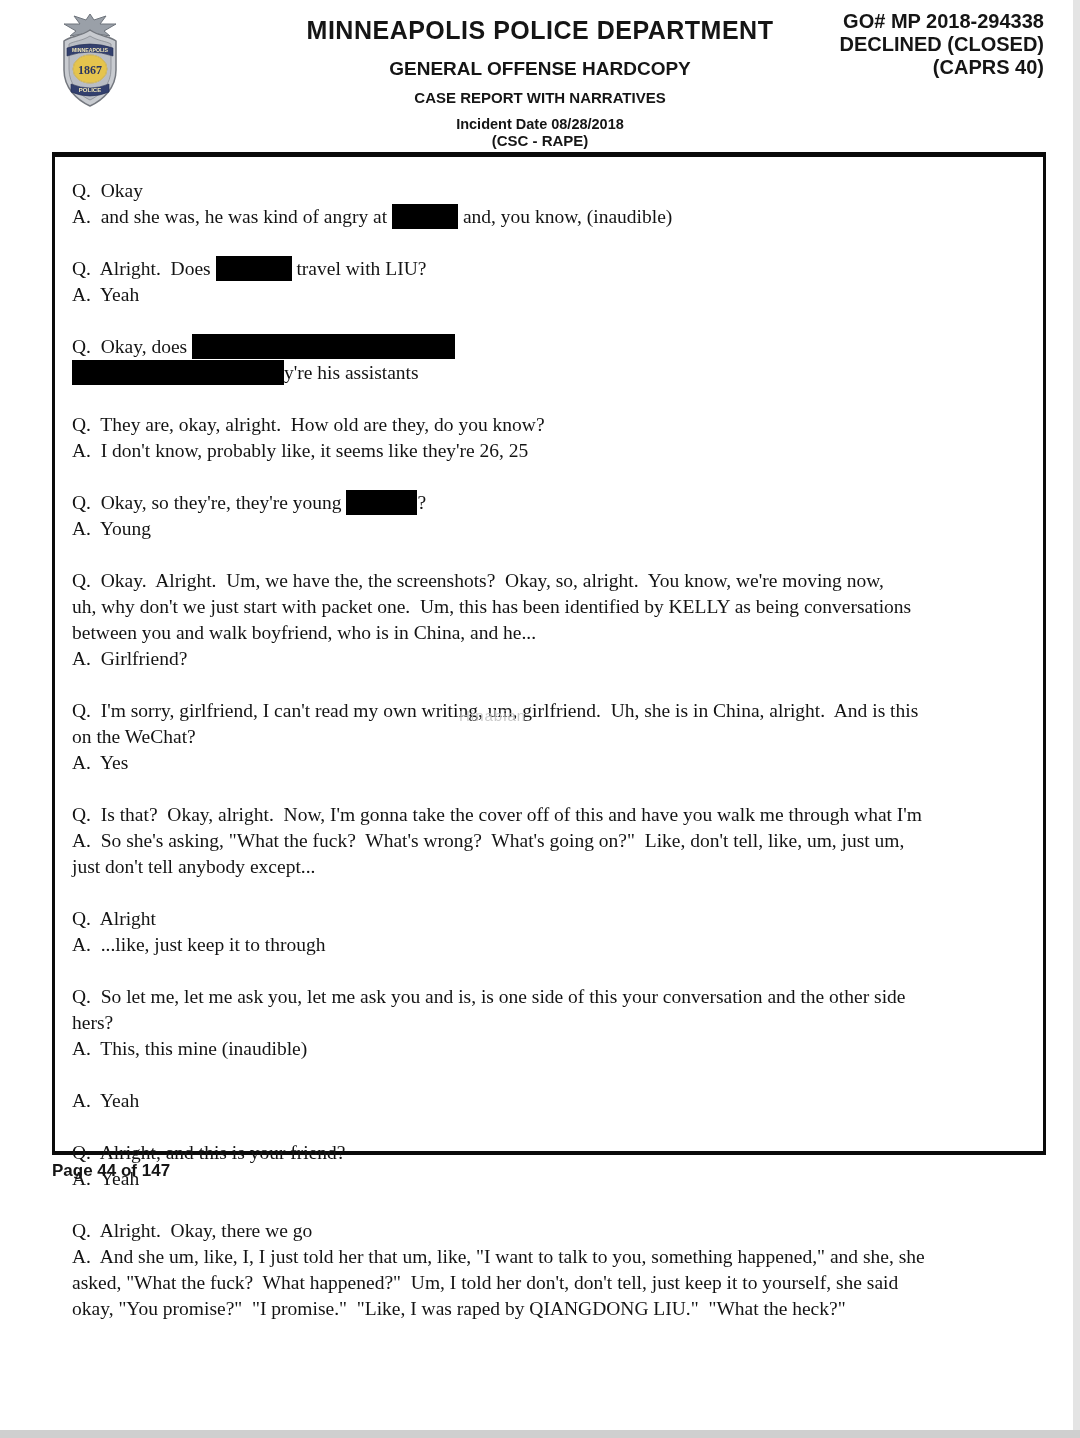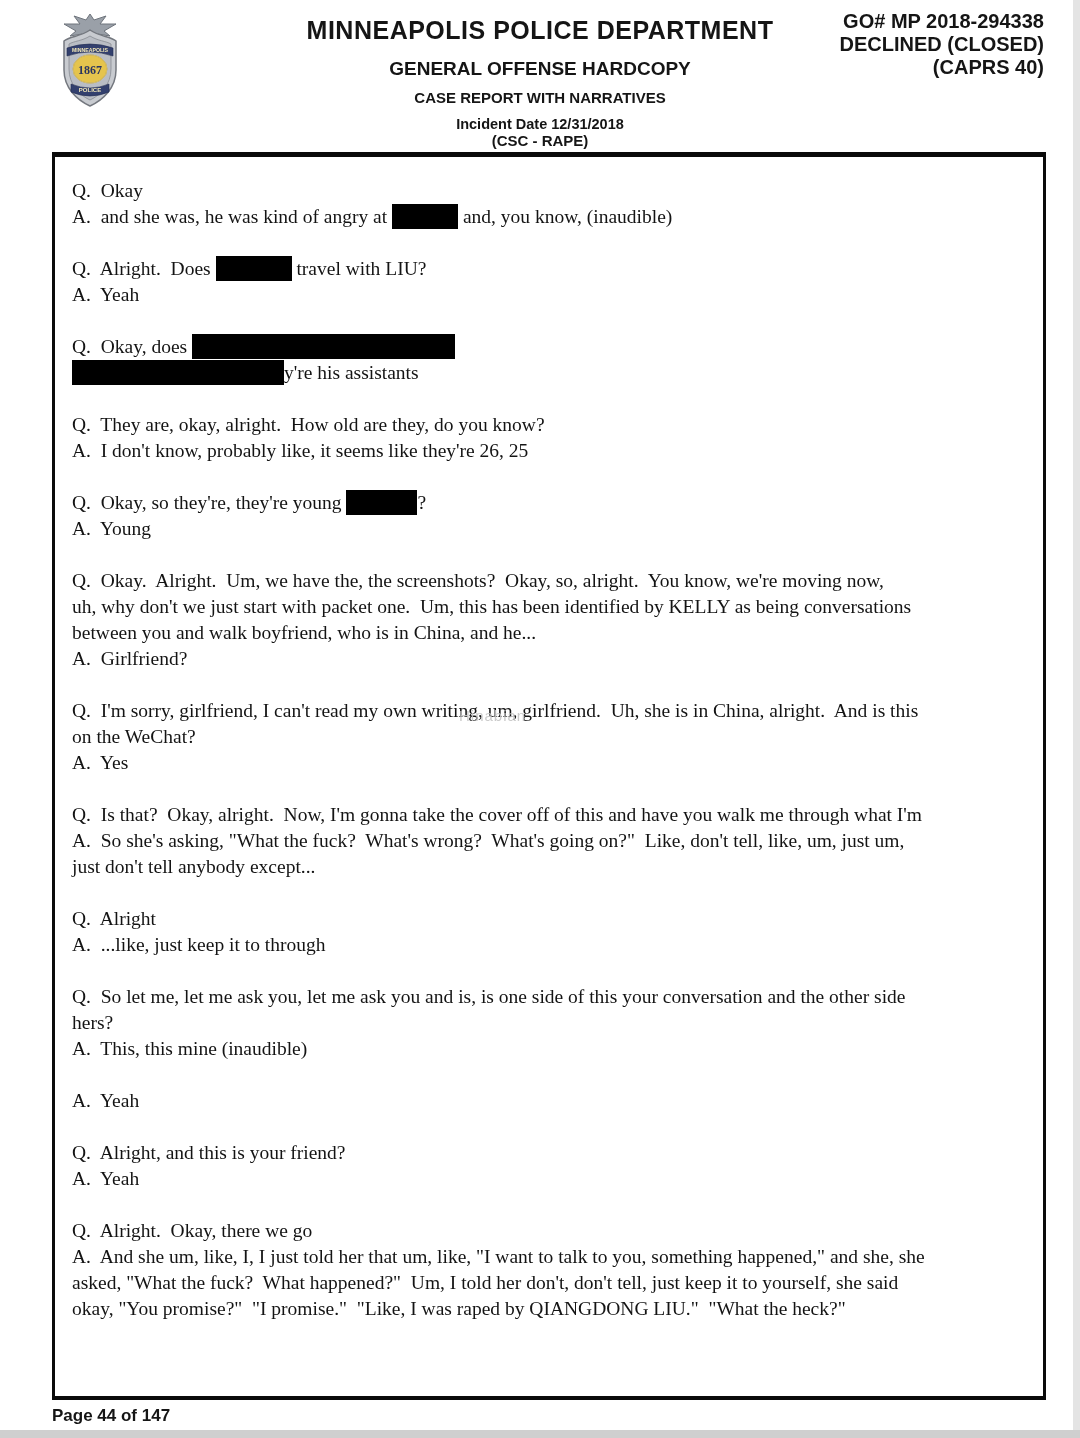--- a/index.html
+++ b/index.html
@@ -16,21 +16,21 @@
               text-align:center;white-space:nowrap;font-weight:bold;color:#151515;}
   .t1{font-size:25px;letter-spacing:.5px;}
   .t2{font-size:19px;margin-top:13px;}
   .t3{font-size:15px;margin-top:9px;}
   .t4{font-size:14.5px;margin-top:10px;}
   .t5{font-size:15px;}
   .hdr-right{position:absolute;right:36px;top:10px;text-align:right;font-weight:bold;
              font-size:20px;line-height:23px;color:#151515;white-space:nowrap;}
 
   
-  .content-box{box-sizing:border-box;margin-left:52px;width:994px;height:1248px;
+  .content-box{box-sizing:border-box;margin-left:52px;width:994px;height:1003px;
                border:3px solid #0a0a0a;border-top-width:5px;border-bottom-width:4px;
                padding:21px 6px 0 17px;position:relative;}
   .para{margin:0 0 26px 0;}
   .para:last-child{margin-bottom:0;}
   .ln{white-space:pre-wrap;font-size:19.5px;line-height:26px;color:#141414;}
   .redact{display:inline-block;background:#000;height:25px;vertical-align:-6px;}
   .watermark{position:absolute;left:404px;top:550px;font-family:"Liberation Sans",sans-serif;
              font-size:15px;color:#c6c6c6;letter-spacing:1px;opacity:.9;}
 
   
@@ -63,21 +63,21 @@
       <text x="32" y="62" text-anchor="middle" font-family="Liberation Serif, serif" font-size="12" font-weight="bold" fill="#2a3560">1867</text>
 
       <path d="M13 72 Q32 80 51 72 L51 80 Q32 88 13 80 Z" fill="#33406e" stroke="#222c50" stroke-width="0.6"></path>
       <text x="32" y="79.5" text-anchor="middle" font-family="Liberation Sans, sans-serif" font-size="6" font-weight="bold" fill="#f0e6b8">POLICE</text>
     </svg>
 
     <div class="hdr-center">
       <div class="t1">MINNEAPOLIS POLICE DEPARTMENT</div>
       <div class="t2">GENERAL OFFENSE HARDCOPY</div>
       <div class="t3">CASE REPORT WITH NARRATIVES</div>
-      <div class="t4">Incident Date 12/31/2018</div>
+      <div class="t4">Incident Date 08/28/2018</div>
       <div class="t5">(CSC - RAPE)</div>
     </div>
 
     <div class="hdr-right">
       <div>GO# MP 2018-294338</div>
       <div>DECLINED (CLOSED)</div>
       <div>(CAPRS 40)</div>
     </div>
   </div>
 

